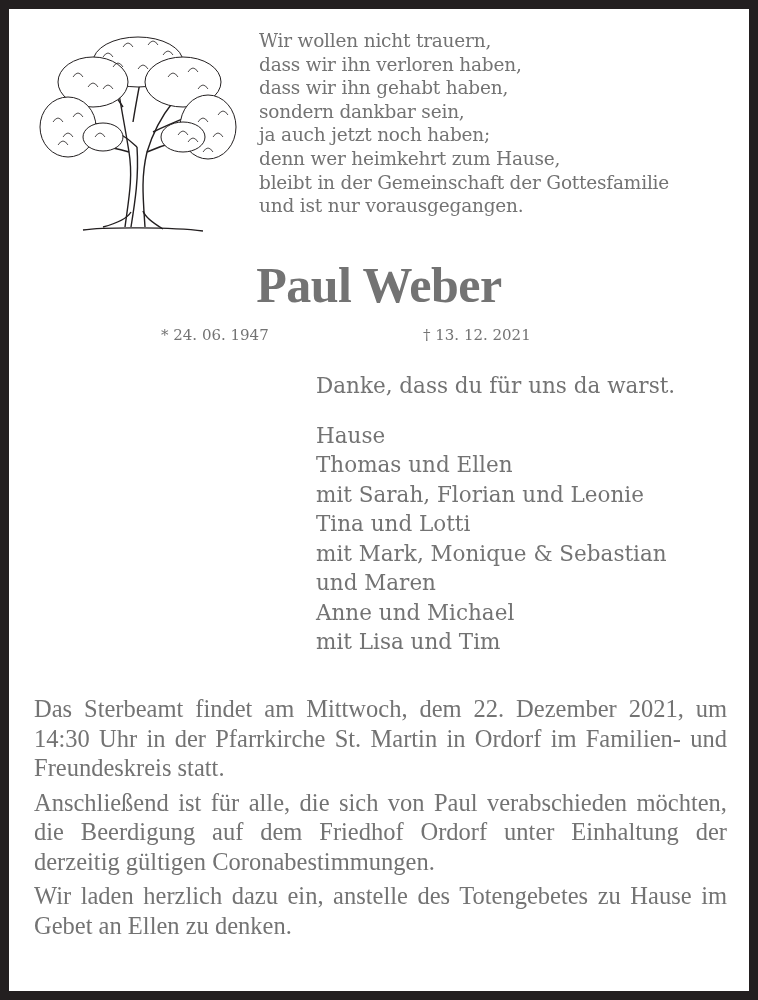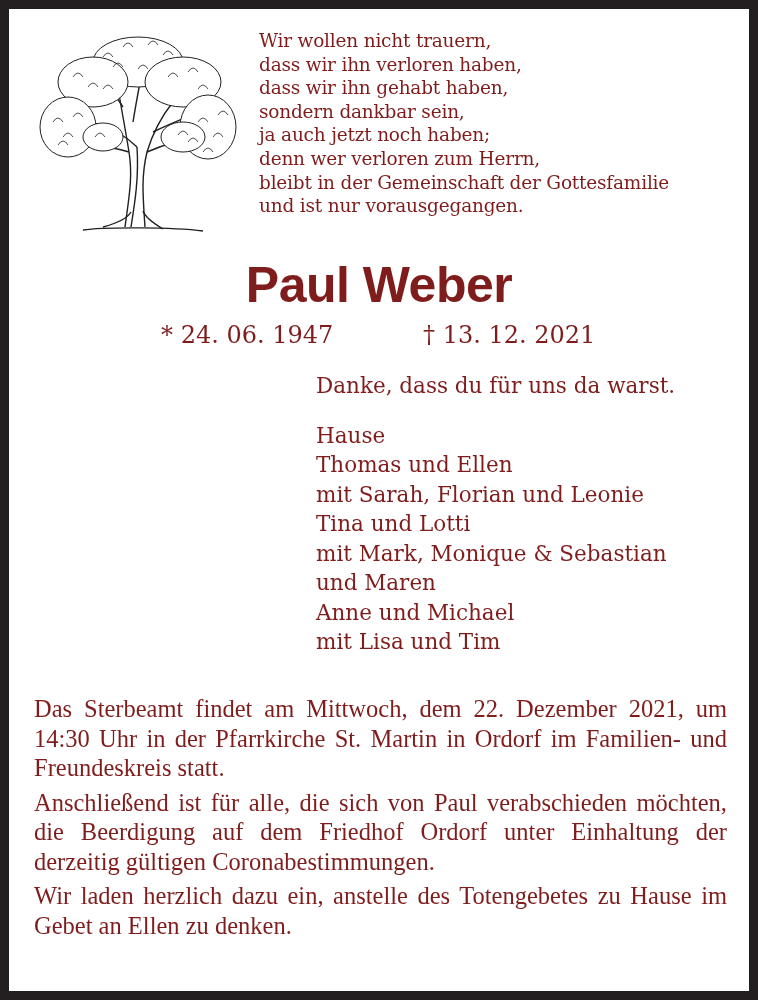--- a/index.html
+++ b/index.html
@@ -1,33 +1,33 @@
 <!DOCTYPE html>
 <html><head>
 <meta charset="utf-8">
 <style>
   html, body { margin: 0; padding: 0; }
   body { width: 758px; height: 1000px; background: #231f20; position: relative; overflow: hidden; }
   .page {
     position: absolute; left: 9px; top: 9px; width: 740px; height: 982px;
-    background: #ffffff; color: #7f1d1d;
+    background: #ffffff; color: #737373;
     font-family: "DejaVu Serif", "Liberation Serif", serif;
   }
   .tree { position: absolute; left: 24px; top: 18px; width: 210px; height: 212px; }
   .poem {
     position: absolute; left: 250px; top: 20px;
     font-size: 18.5px; line-height: 23.6px; letter-spacing: -0.2px;
   }
   .poem div { white-space: nowrap; }
   .name {
     position: absolute; left: 0; width: 740px; top: 246px; text-align: center;
-    font-family: Liberation Sans, sans-serif; font-weight: bold; font-size: 50px; letter-spacing: -0.5px;
+    font-family: Liberation Serif, serif; font-weight: bold; font-size: 50px; letter-spacing: -0.5px;
     line-height: 60px;
   }
-  .dates { position: absolute; top: 312px; font-size: 24px; line-height: 28px; white-space: nowrap; }
+  .dates { position: absolute; top: 312px; font-size: 15px; line-height: 28px; white-space: nowrap; }
   .birth { left: 152px; }
   .death { left: 414px; }
   .family {
     position: absolute; left: 307px; top: 362px; font-size: 21.5px; line-height: 29.5px; white-space: nowrap;
   }
   .family .thanks { margin-bottom: 20px; }
   .notice {
     position: absolute; left: 25px; top: 685px; width: 693px;
     font-family: "Liberation Serif", serif; font-size: 24.5px; line-height: 29.5px;
   }
@@ -71,21 +71,21 @@
       <path d="M62 110 q5 -8 10 0 M145 108 q5 -8 10 0 M155 115 q5 -8 10 0 M25 118 q5 -8 10 0 M170 125 q5 -8 10 0"></path>
     </g>
   </svg>
 
   <div class="poem">
     <div>Wir wollen nicht trauern,</div>
     <div>dass wir ihn verloren haben,</div>
     <div>dass wir ihn gehabt haben,</div>
     <div>sondern dankbar sein,</div>
     <div>ja auch jetzt noch haben;</div>
-    <div>denn wer verloren zum Herrn,</div>
+    <div>denn wer heimkehrt zum Hause,</div>
     <div>bleibt in der Gemeinschaft der Gottesfamilie</div>
     <div>und ist nur vorausgegangen.</div>
   </div>
 
   <div class="name">Paul Weber</div>
   <div class="dates birth">* 24. 06. 1947</div>
   <div class="dates death">† 13. 12. 2021</div>
 
   <div class="family">
     <div class="thanks">Danke, dass du für uns da warst.</div>

